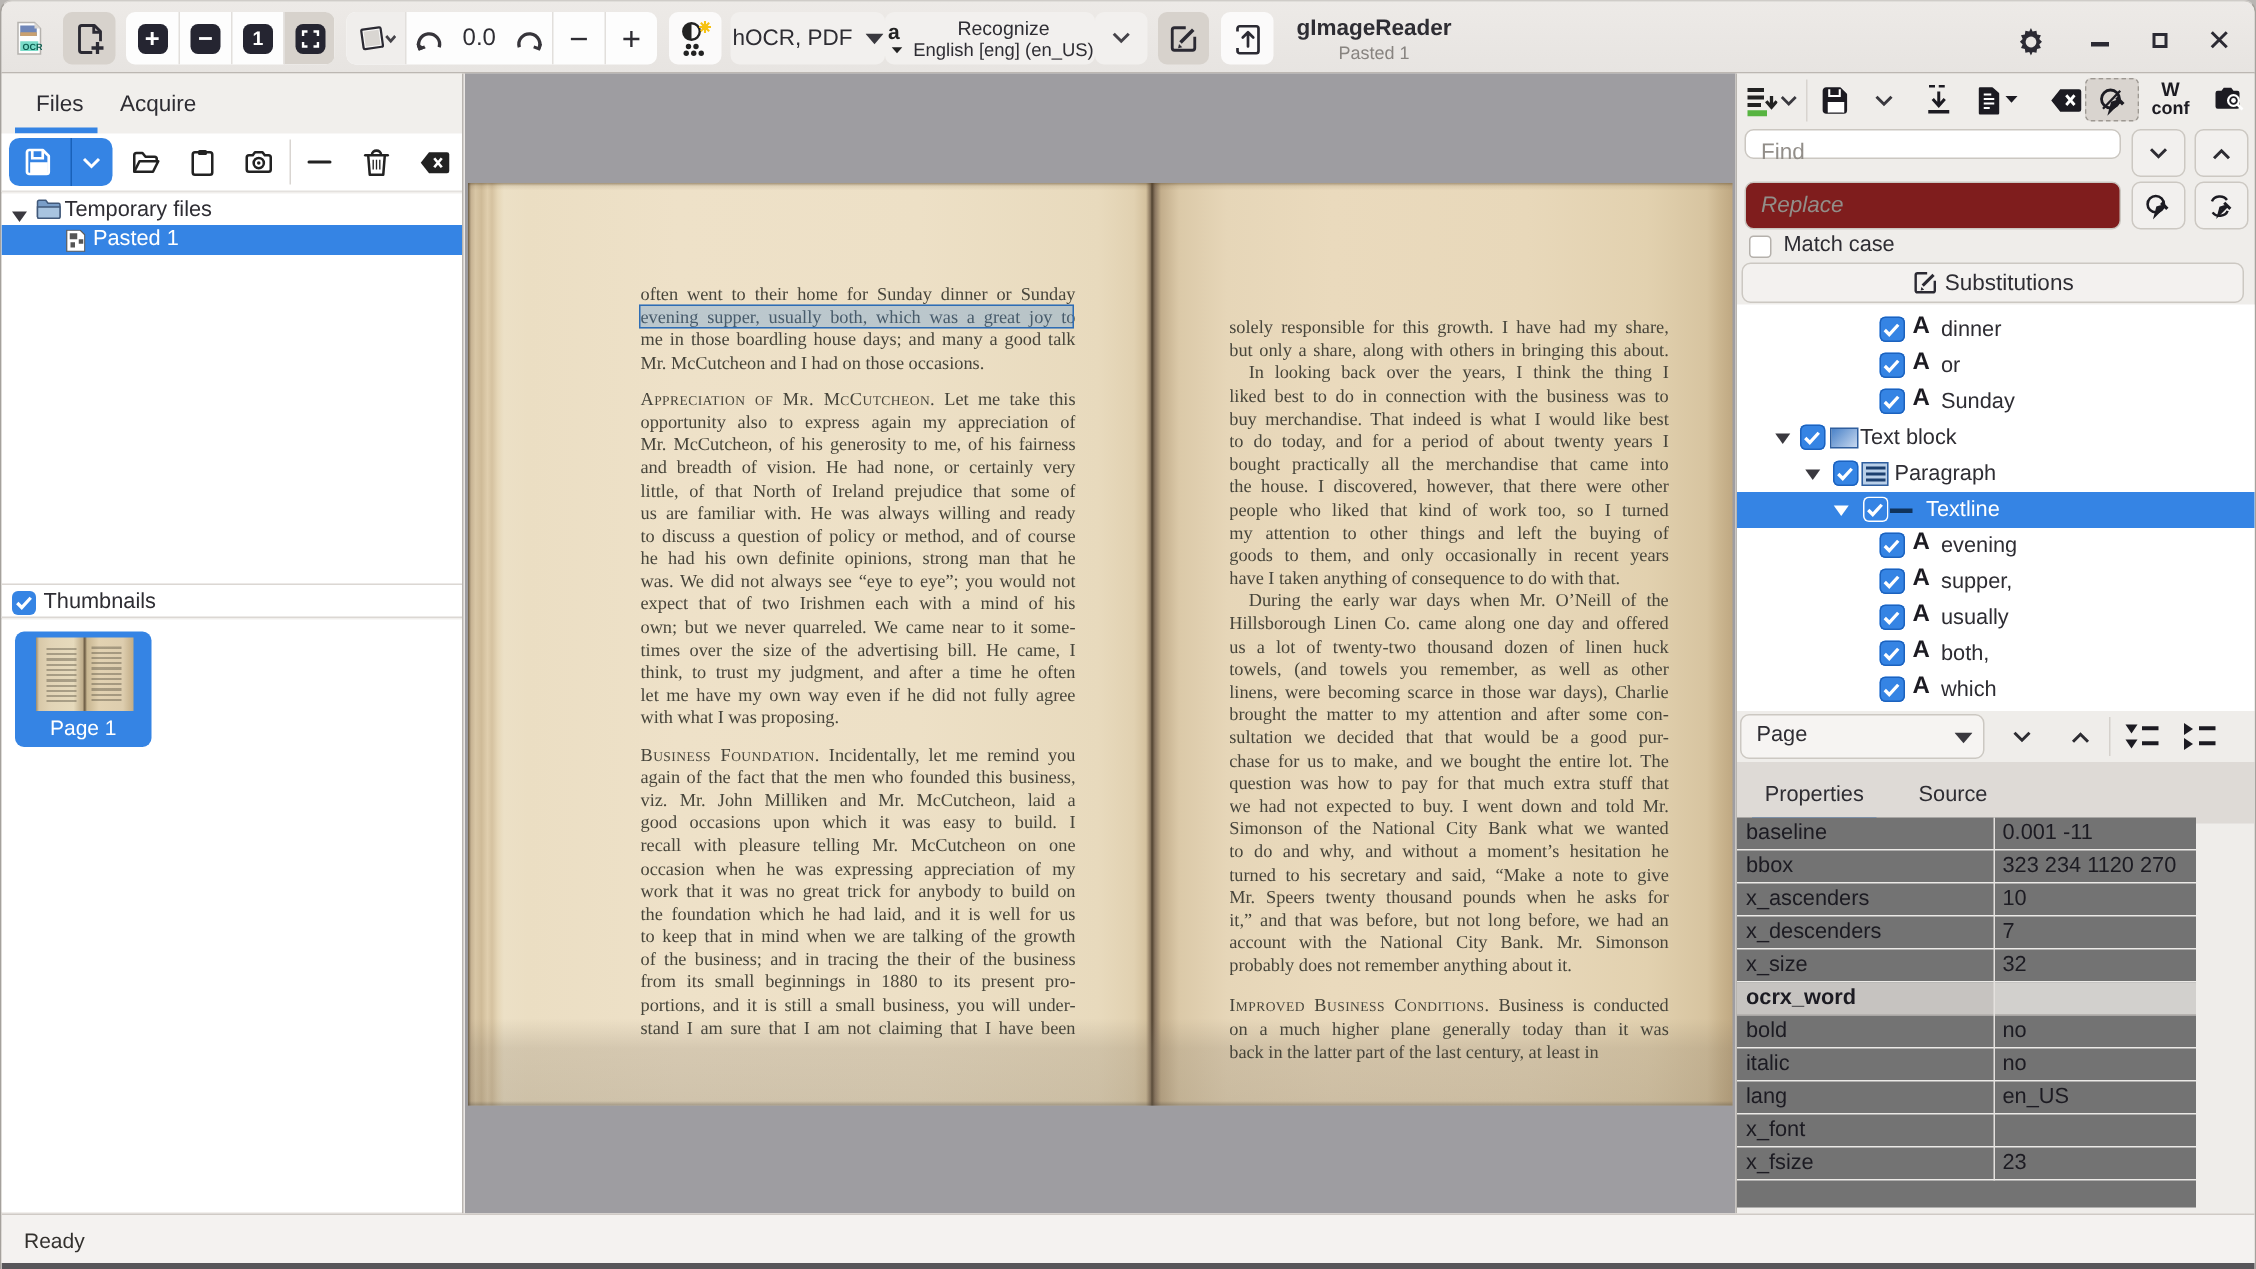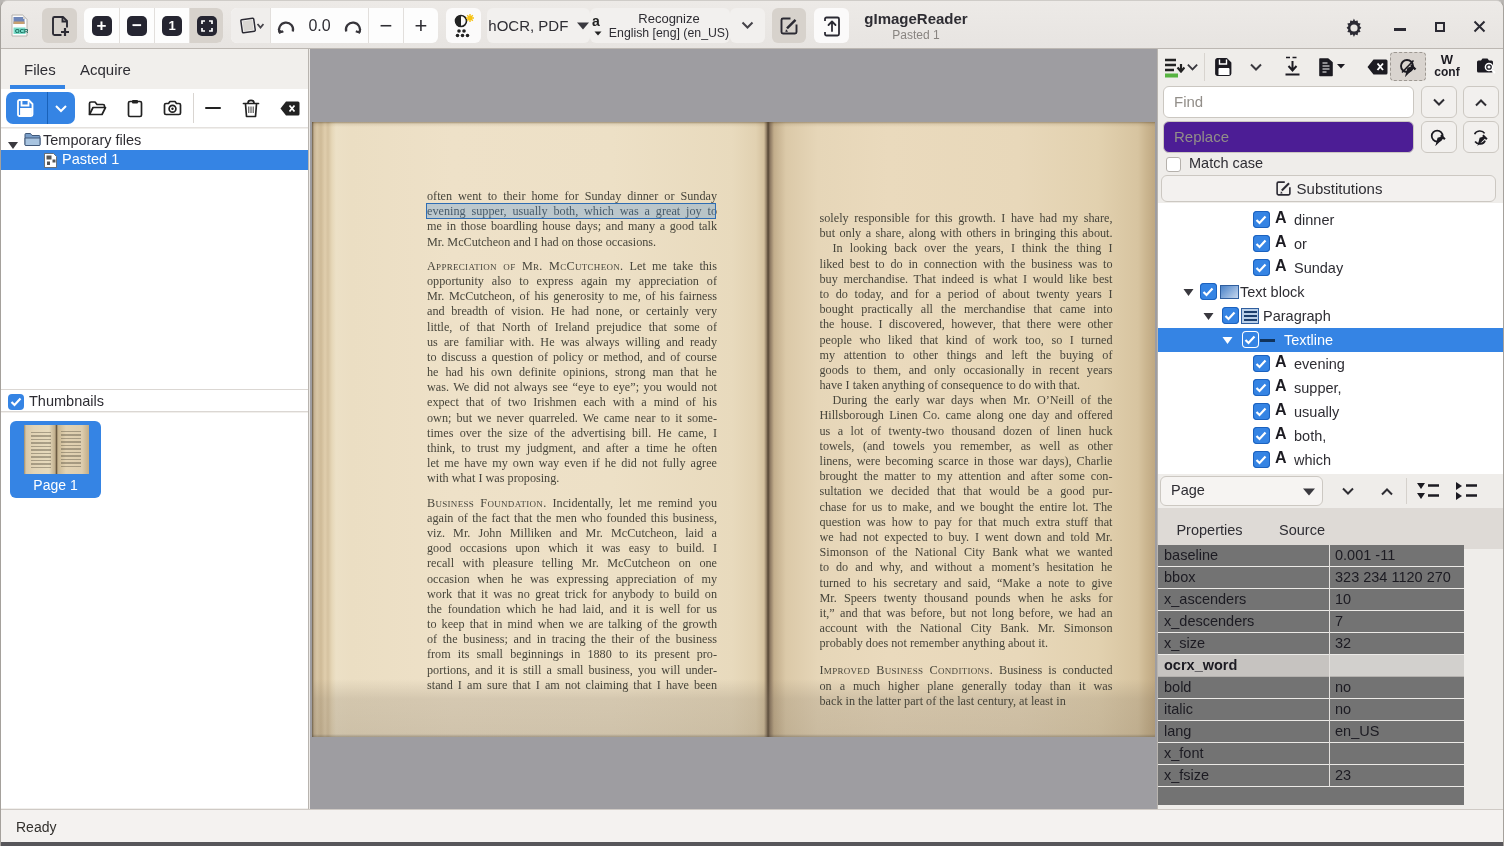--- a/index.html
+++ b/index.html
@@ -416,34 +416,34 @@
       <div style="font-size:13px;font-weight:bold;">W</div>
       <div style="font-size:12px;font-weight:bold;">conf</div>
     </div>
     <svg class="abs" style="left:318px;top:9px" width="22" height="18" viewBox="0 0 22 18">
       <path d="M1 4 a1.5 1.5 0 0 1 1.5-1.5 h2.5 l1.5-2 h5 l1.5 2 h2.5 a1.5 1.5 0 0 1 1.5 1.5 v9 a1.5 1.5 0 0 1 -1.5 1.5 h-13 a1.5 1.5 0 0 1 -1.5 -1.5 z" fill="#1c1b22"></path>
       <circle cx="13" cy="9" r="3.6" fill="none" stroke="#fff" stroke-width="1.5"></circle>
       <path d="M15.5 11.5 l3.5 3.5" stroke="#fff" stroke-width="1.8"></path>
       <circle cx="13" cy="9" r="1.6" fill="#fff"></circle>
     </svg>
 
-    <div class="abs" style="left:5px;top:37px;width:251px;height:32px;background:#fff;border:1px solid #cbc7c1;border-radius:6px;">
+    <div class="abs" style="left:5px;top:37px;width:251px;height:20px;background:#fff;border:1px solid #cbc7c1;border-radius:6px;">
       <div class="abs" style="left:10px;top:6px;font-size:15px;color:#928e89;">Find</div>
     </div>
     <div class="btn2" style="left:263px;top:37px;">
         <svg width="14" height="9" viewBox="0 0 14 9" fill="none" stroke="#2e2d33" stroke-width="2">
           <path d="M2 1.5 l5 5 5-5"></path>
         </svg>
       </div>
     <div class="btn2" style="left:305px;top:37px;">
         <svg width="14" height="9" viewBox="0 0 14 9" fill="none" stroke="#2e2d33" stroke-width="2">
           <path d="M2 7.5 l5-5 5 5"></path>
         </svg>
       </div>
-    <div class="abs" style="left:5px;top:72px;width:251px;height:32px;background:#4c1d95;border:1px solid #cbc7c1;border-radius:6px;">
+    <div class="abs" style="left:5px;top:72px;width:251px;height:32px;background:#7f1d1d;border:1px solid #cbc7c1;border-radius:6px;font-style:italic;">
       <div class="abs" style="left:10px;top:6px;font-size:15px;color:#928e89;">Replace</div>
     </div>
     <div class="btn2" style="left:263px;top:72px;">
       <svg width="20" height="20" viewBox="0 0 22 22" fill="none" stroke="#1c1b22">
         <circle cx="9" cy="10" r="6" stroke-width="1.9"></circle>
         <path d="M13 9 l4.5 4.5 M15.2 11.2 l-6 6 1.2-4.5 z" stroke-width="2.4"></path>
       </svg>
     </div>
     <div class="btn2" style="left:305px;top:72px;">
       <svg width="20" height="20" viewBox="0 0 22 22" fill="none" stroke="#1c1b22">

